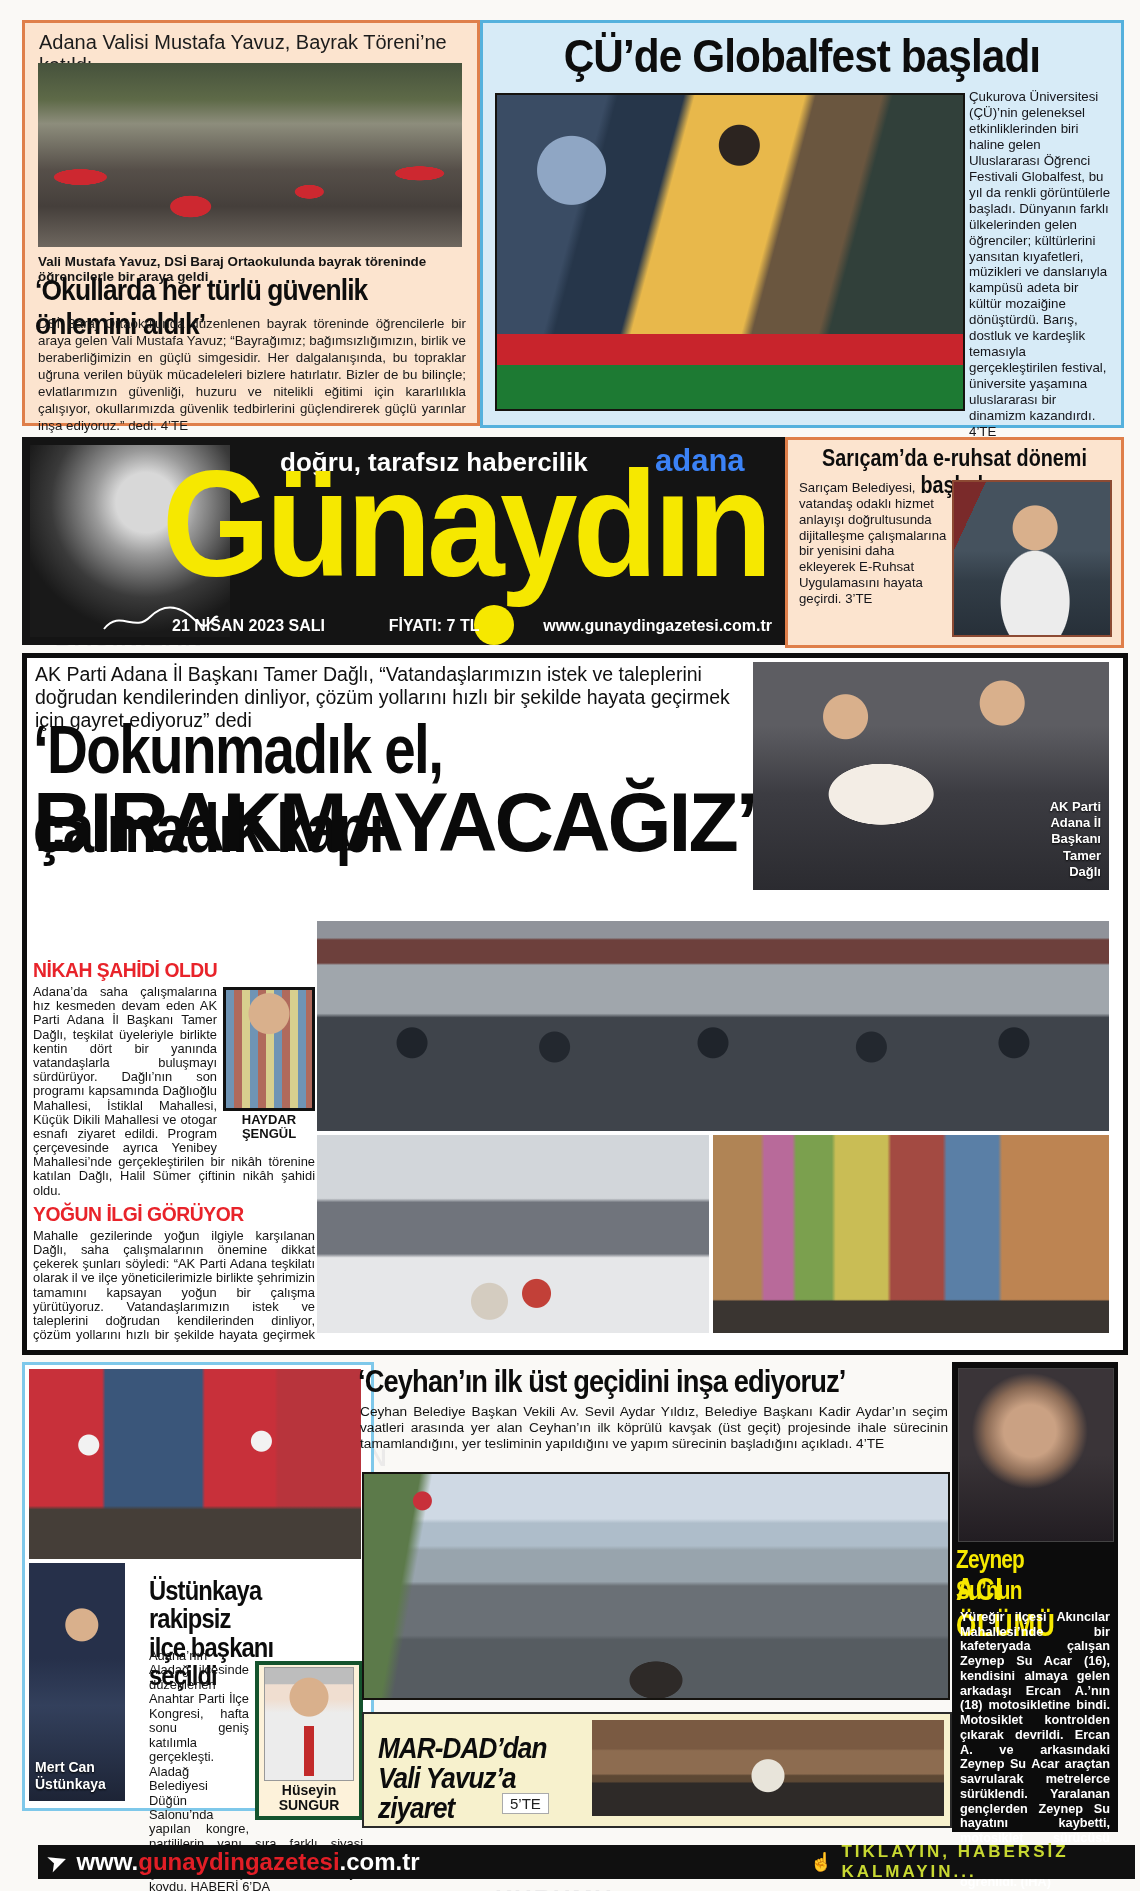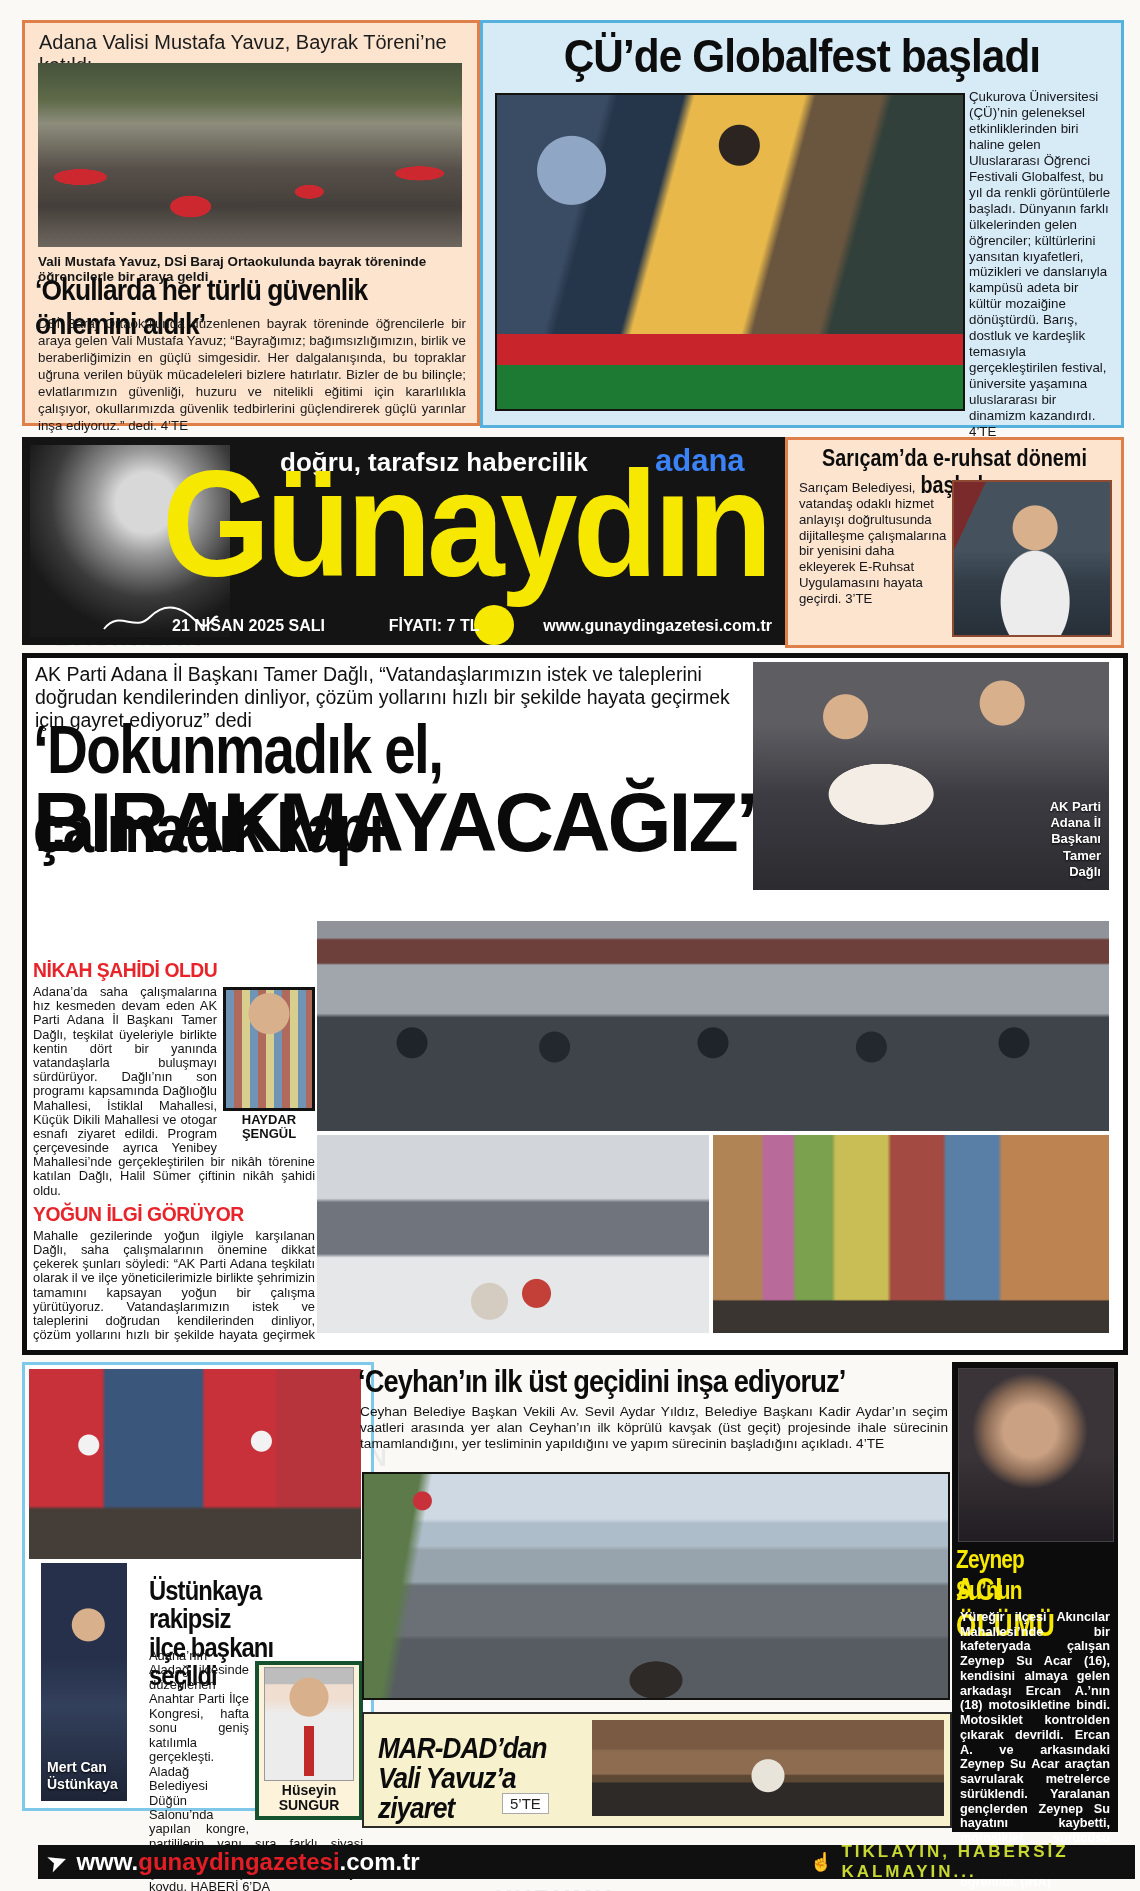--- a/index.html
+++ b/index.html
@@ -109,21 +109,21 @@
   .portrait-label{font-weight:800;font-size:13px;line-height:1.1;margin-top:2px;color:#101010;}
 
   
   #bl-box{left:22px;top:1362px;width:346px;height:443px;background:#fff;border:3px solid #7ec8ea;}
   .ph-congress{left:4px;top:4px;width:332px;height:190px;border:none;
     background:
       linear-gradient(0deg,#453e38 0 26%, transparent 28%),
       radial-gradient(circle at 18% 40%, #f2f2f2 0 10px, transparent 11px),
       radial-gradient(circle at 70% 38%, #f2f2f2 0 10px, transparent 11px),
       linear-gradient(90deg,#c8303a 0 22%,#3a567a 23% 52%,#c8303a 53% 74%,#b8343c 75% 100%);}
-  .ph-mert{left:16px;top:198px;width:86px;height:238px;border:none;
+  .ph-mert{left:4px;top:198px;width:96px;height:238px;border:none;
     background:
       radial-gradient(circle at 55% 26%, #d9b08c 0 16px, transparent 17px),
       linear-gradient(180deg,#26304a 0 40%,#33405c 60%,#1d2436 100%);}
   #mert-overlay{position:absolute;left:6px;bottom:8px;color:#fff;font-weight:bold;font-size:14px;
     line-height:1.2;text-shadow:0 1px 2px #000;}
   #us-headline{left:124px;top:212px;width:218px;font-size:27px;line-height:1.05;font-weight:900;letter-spacing:-1px;color:#0c0c0c;}
   #us-body{left:124px;top:284px;width:214px;font-size:12.9px;line-height:1.12;color:#141414;}
   #huseyin-wrap{float:right;width:96px;margin:12px 0 4px 6px;text-align:center;background:#fdf2da;
     border:4px solid #14532d;padding:2px;}
   .ph-huseyin{position:relative;width:88px;height:112px;margin:0 auto;border:1px solid #999;
@@ -210,21 +210,21 @@
     <div class="photo ph-ataturk">
       <svg id="mh-signature" class="abs" viewBox="0 0 120 34">
         <path d="M4 26 C 20 6, 34 30, 50 14 S 82 4, 96 18 S 112 10, 118 14" stroke="#ffffff" stroke-width="2" fill="none"></path>
       </svg>
     </div>
     <div id="mh-tagline" class="abs">doğru, tarafsız habercilik</div>
     <div id="mh-region" class="abs">adana</div>
     <div id="mh-logo" class="abs"><span class="cx" style="transform:scaleX(.93);">Günaydın</span></div>
     <div id="mh-sun"></div>
     <div id="mh-bottom" class="abs">
-      <span>21 NİSAN 2025 SALI</span>
+      <span>21 NİSAN 2023 SALI</span>
       <span>FİYATI: 7  TL</span>
       <span id="mh-site">www.gunaydingazetesi.com.tr</span>
     </div>
   </div>
 
   <div id="sc-box" class="abs box-orange">
     <div id="sc-headline" class="abs"><span class="cxc" style="transform:scaleX(.86);">Sarıçam’da e-ruhsat dönemi başladı</span></div>
     <div id="sc-body" class="abs">Sarıçam Belediyesi, vatandaş odaklı hizmet anlayışı doğrultusunda dijitalleşme çalışmalarına bir yenisini daha ekleyerek E-Ruhsat Uygulamasını hayata geçirdi. 3’TE</div>
     <div class="photo ph-mayor"></div>
   </div>

